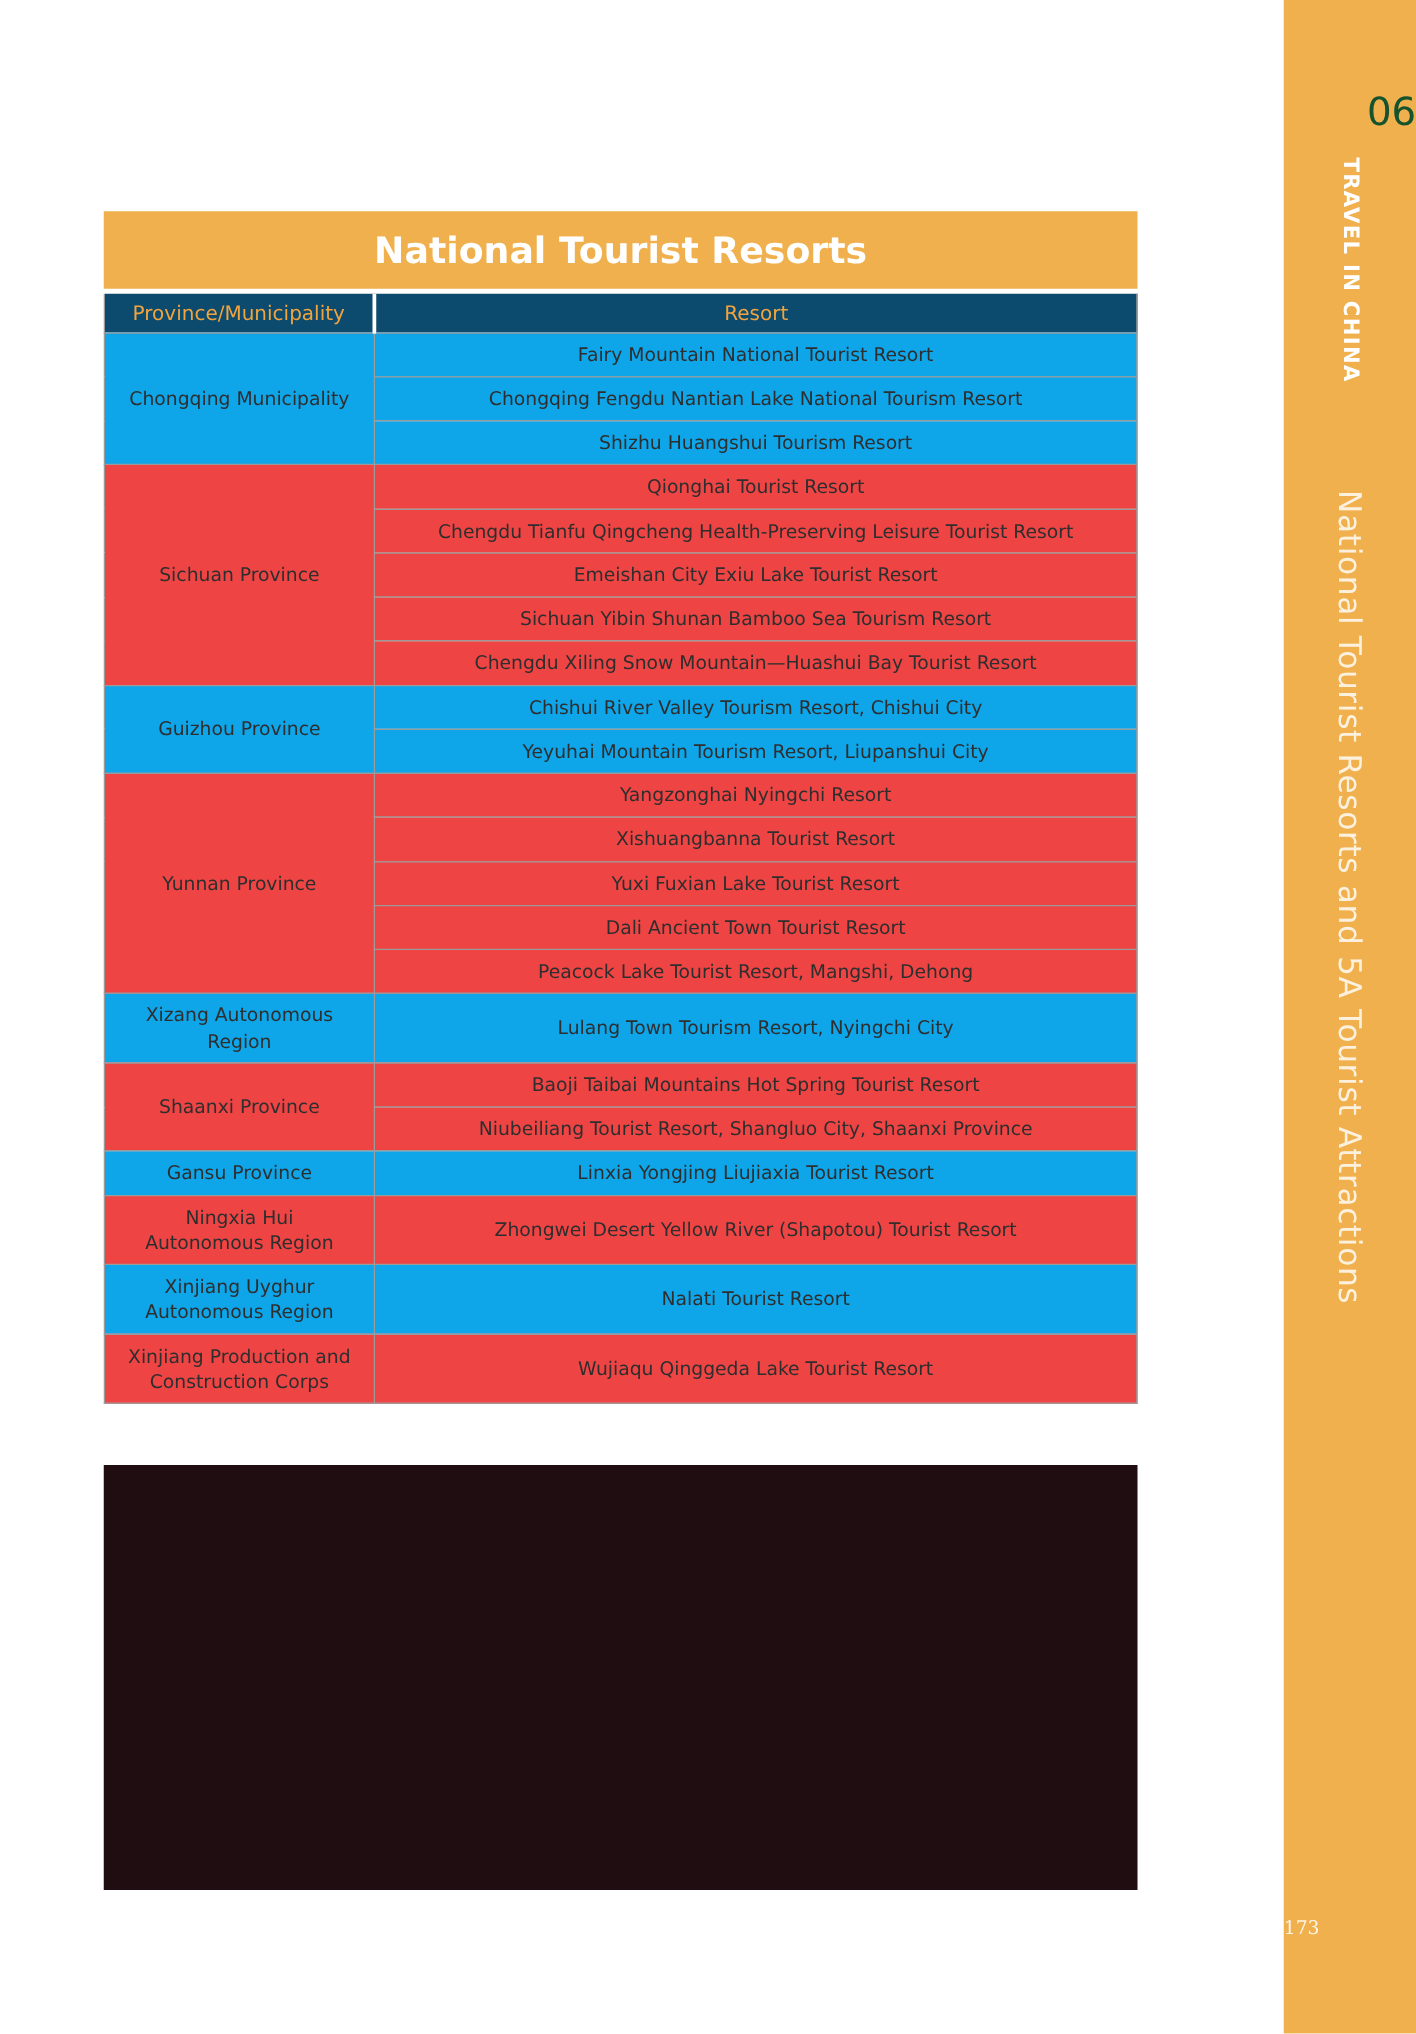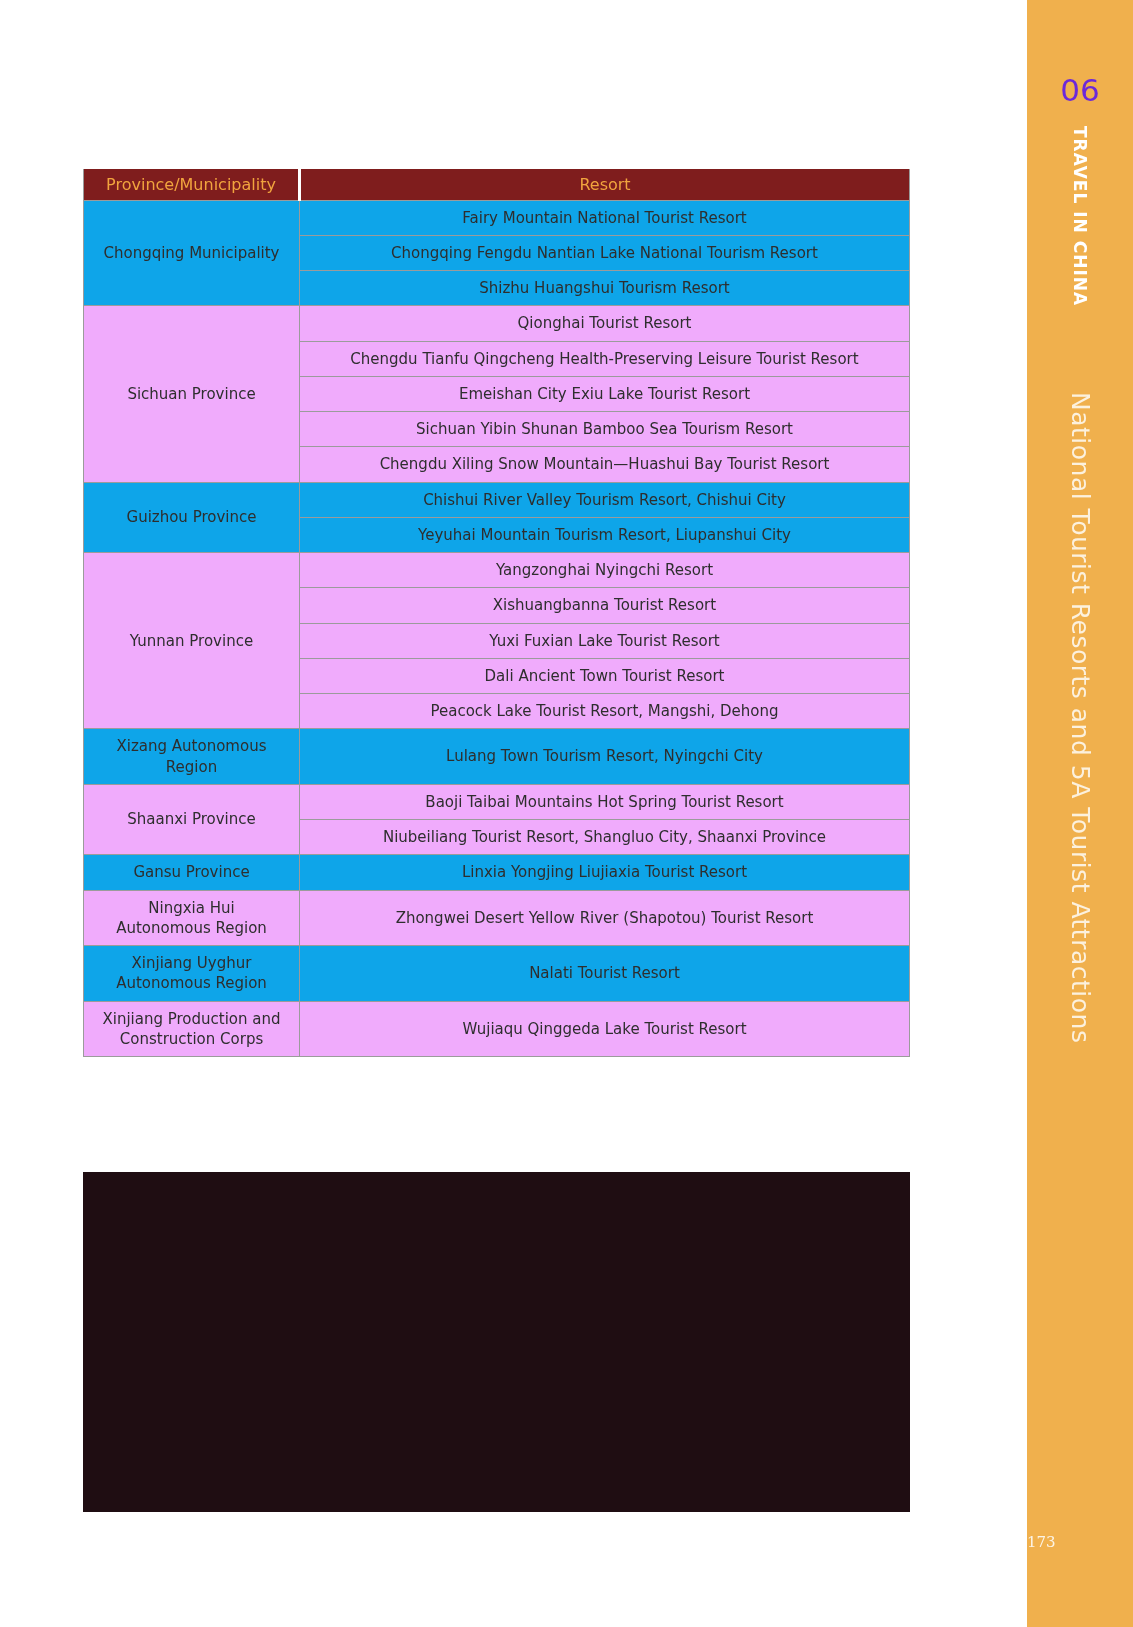--- a/index.html
+++ b/index.html
@@ -13,22 +13,22 @@
   }
 
   
   .sidebar {
     position:absolute; top:0; right:0;
     width:106px; height:1627px;
     background:#F0B04D;
   }
   .chapter-number {
     position:absolute; top:72px; left:0; width:100%;
-    text-align:center;
-    font-size:31px; color:#6d28d9; font-weight:400;
+    text-align:right;
+    font-size:31px; color:#14532d; font-weight:400;
   }
   .chapter-title {
     position:absolute; top:126px; left:50%;
     transform:translateX(-50%);
     writing-mode:vertical-rl;
     font-size:17px; font-weight:bold; color:#ffffff;
     letter-spacing:1px; white-space:nowrap;
   }
   .section-title-vertical {
     position:absolute; top:392px; left:50%;
@@ -61,52 +61,53 @@
     border-collapse:collapse;
     table-layout:fixed;
   }
   col.province-col { width:216px; }
   .resort-table th, .resort-table td {
     border:1px solid #9B9B9B;
     text-align:center;
     vertical-align:middle;
   }
   .subheader th {
-    background:#7f1d1d;
+    background:#0c4a6e;
     color:#F1A43E;
     font-weight:400;
     font-size:16px;
     height:31px;
     border-top:none;
     padding:4px 6px;
   }
   .subheader th.province-h { border-right:3px solid #ffffff; }
   .resort-table td {
     font-size:15px;
     color:#2E2E2E;
     line-height:1.35;
     padding:7px 10px;
   }
   td.white { background:#0ea5e9; }
-  td.cream { background:#f0abfc; }
+  td.cream { background:#ef4444; }
   td.province-cell span { display:inline-block; max-width:180px; }
 
   
   .photo {
     position:absolute; left:83px; top:1172px;
     width:827px; height:340px;
     background:#1F0D12;
   }
 </style>
 </head>
 <body>
 
 <div class="page">
 
   <div class="table-block">
+    <div class="table-title">National Tourist Resorts</div>
     <table class="resort-table">
       <colgroup>
         <col class="province-col">
         <col>
       </colgroup>
       <thead>
         <tr class="subheader">
           <th class="province-h">Province/Municipality</th>
           <th>Resort</th>
         </tr>

